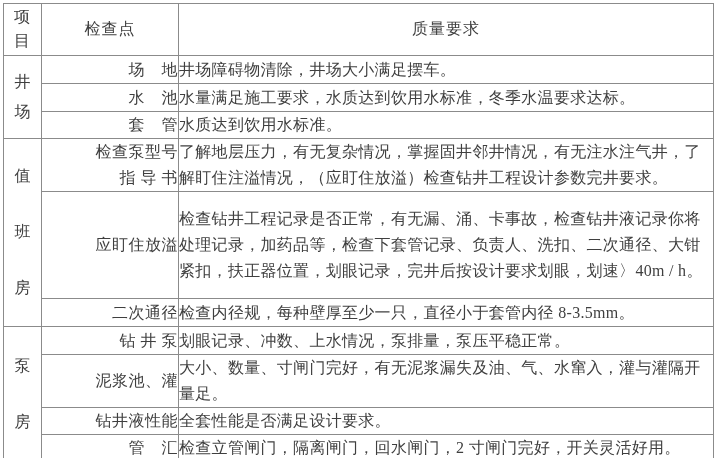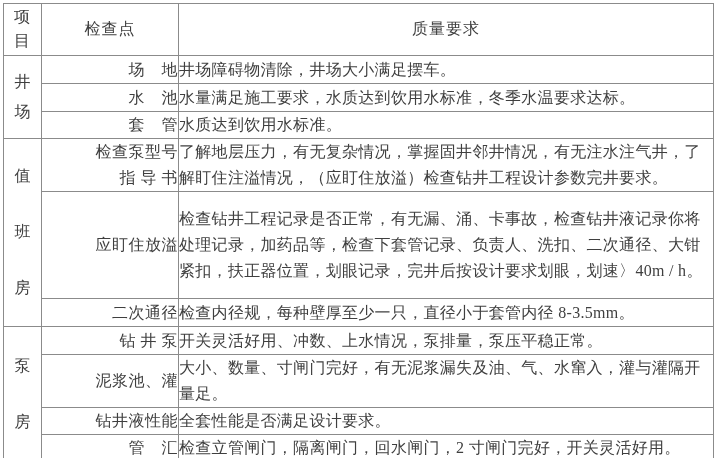--- a/index.html
+++ b/index.html
@@ -123,21 +123,21 @@
   </tr>
 
   <tr style="height:28px">
     <td class="group" rowspan="4">
       <div class="vstack gap-lg">
         <span>泵</span>
         <span>房</span>
       </div>
     </td>
     <td class="point">钻 井 泵</td>
-    <td class="req">开关灵活好用、冲数、上水情况，泵排量，泵压平稳正常。</td>
+    <td class="req">划眼记录、冲数、上水情况，泵排量，泵压平稳正常。</td>
   </tr>
   <tr style="height:45px">
     <td class="point">泥浆池、灌</td>
     <td class="req">大小、数量、寸闸门完好，有无泥浆漏失及油、气、水窜入，灌与灌隔开量足。</td>
   </tr>
   <tr style="height:25px">
     <td class="point">钻井液性能</td>
     <td class="req">全套性能是否满足设计要求。</td>
   </tr>
   <tr style="height:24px">

